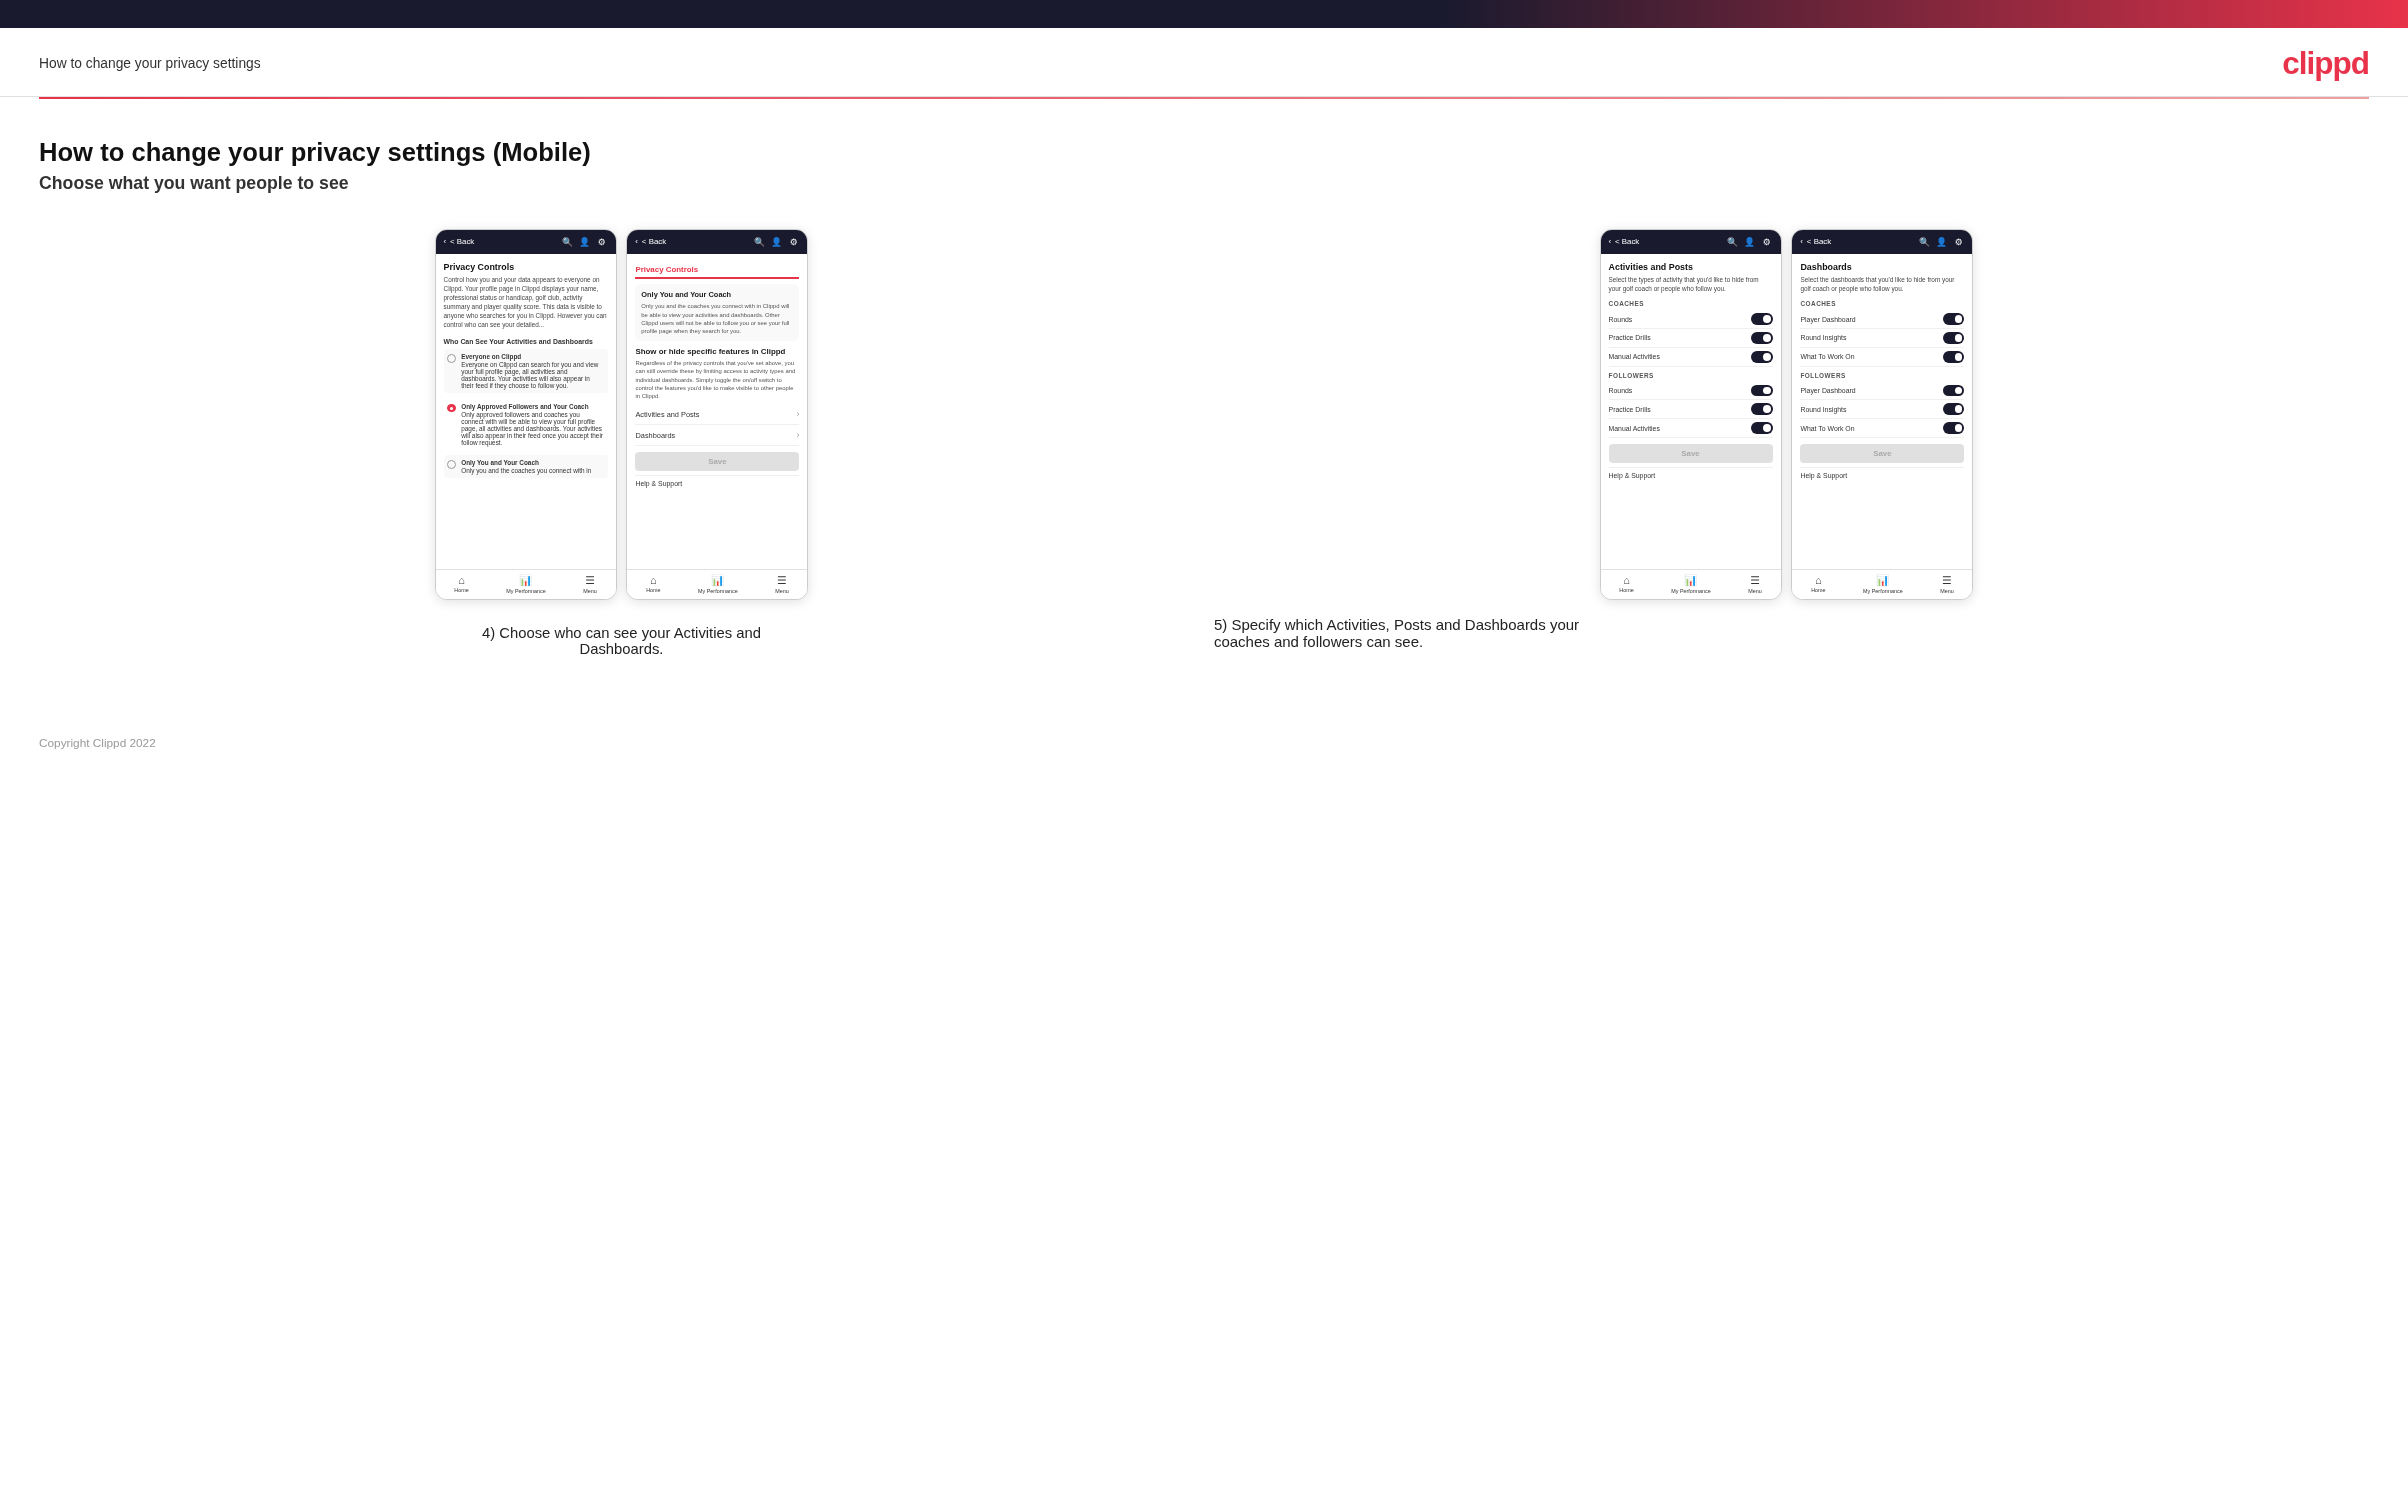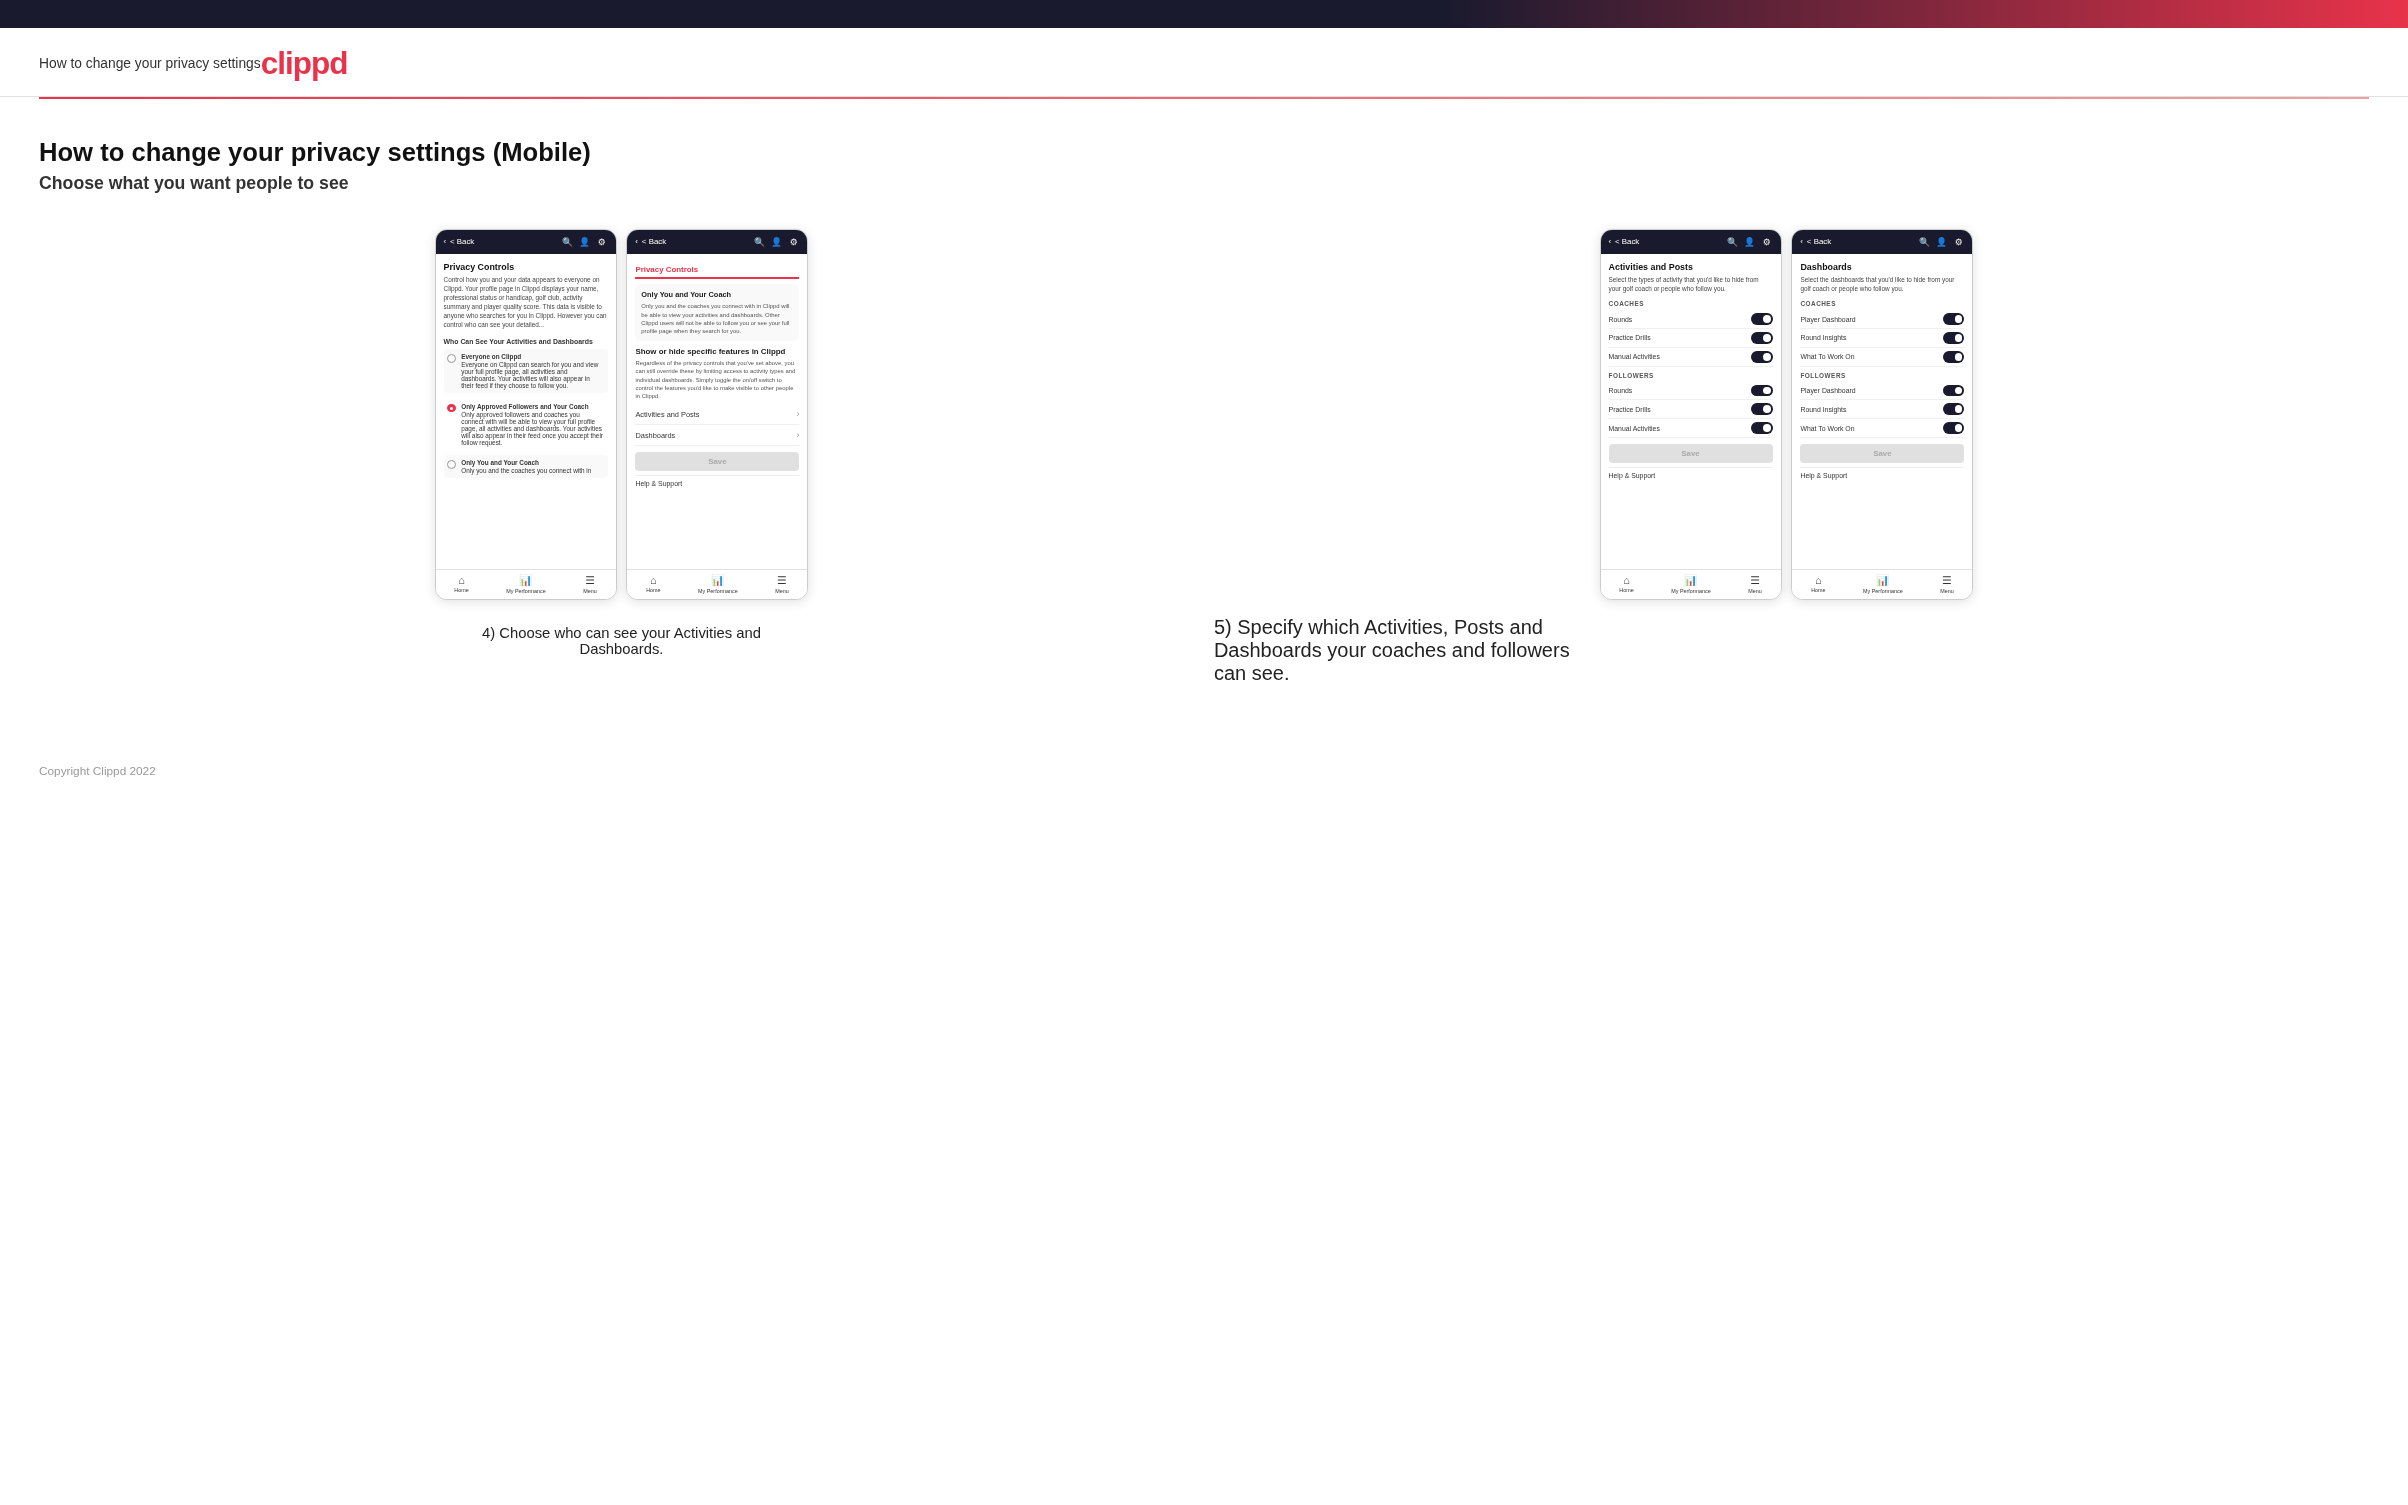--- a/index.html
+++ b/index.html
@@ -13,21 +13,21 @@
     .top-bar {
       background: linear-gradient(90deg, #1a1a2e 0%, #1a1a2e 60%, #e8334a 100%);
       height: 27.6px;
       width: 100%;
     }
 
     
     .header {
       display: flex;
       align-items: center;
-      justify-content: flex-start;
+      justify-content: space-between;
       padding: 17.7px 39px 13.8px 39px;
       border-bottom: 1px solid #e0e0e0;
     }
     .header-breadcrumb {
       font-size: 13.8px;
       color: #333;
     }
     .logo {
       font-size: 31.5px;
       font-weight: 800;
@@ -319,21 +319,21 @@
 
     .bottom-caption-left {
       text-align: center;
       font-size: 14.8px;
       color: #222;
       margin-top: 25px;
       max-width: 296px;
     }
     .bottom-caption-right {
       text-align: left;
-      font-size: 20px;
+      font-size: 15px;
       color: #222;
       margin-top: 15.8px;
       max-width: 394px;
       align-self: flex-start;
       padding-left: 9.9px;
     }
 
     .copyright {
       font-size: 11.8px;
       color: #999;

